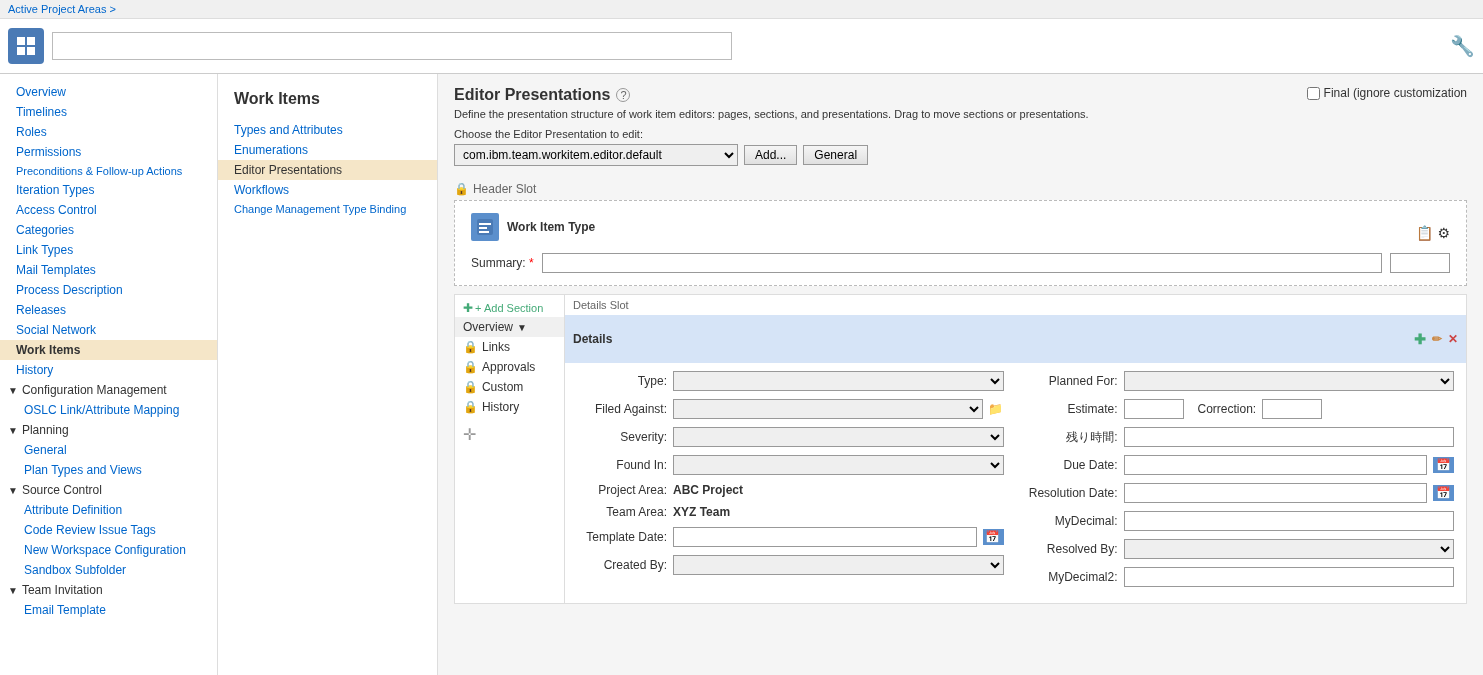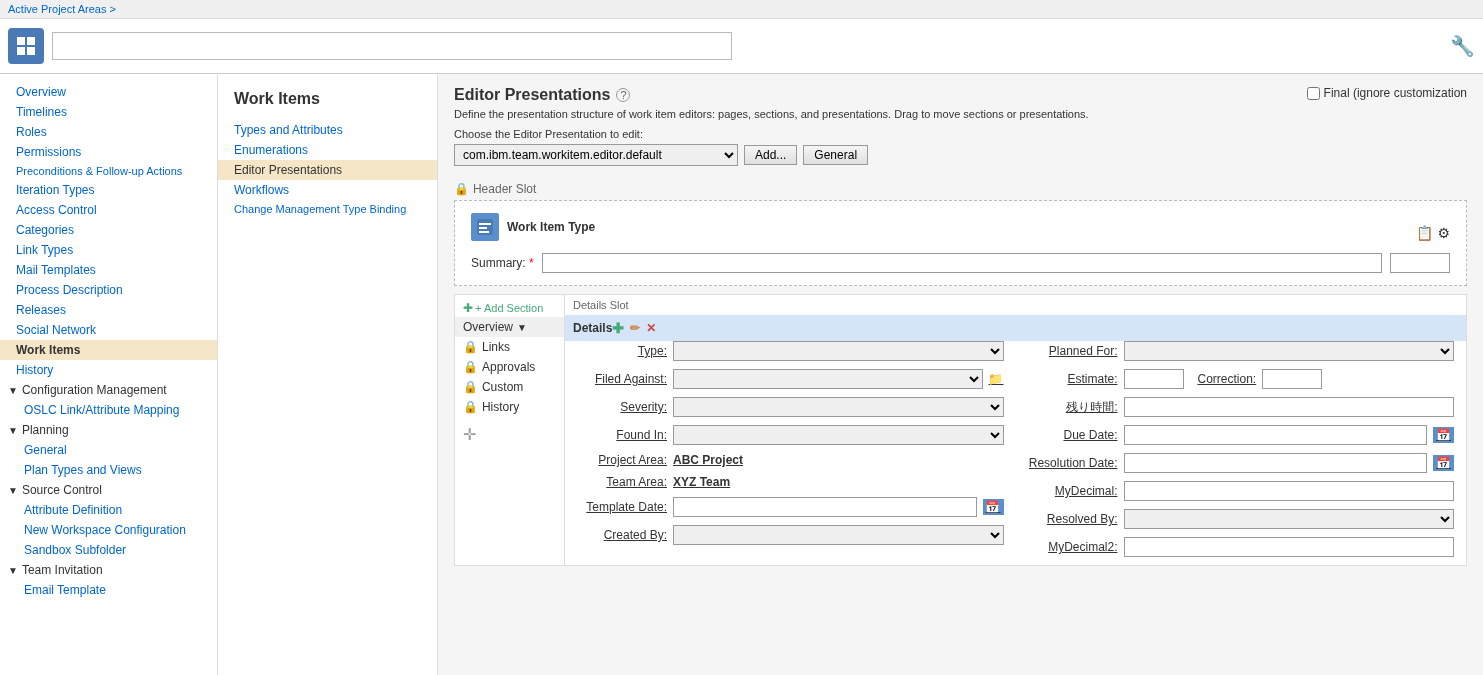--- a/index.html
+++ b/index.html
@@ -42,28 +42,28 @@
     .lock-icon { color: #c8a000; font-size: 12px; }
     .header-slot-box { background: #fff; border: 1px dashed #bbb; padding: 12px 16px; margin-bottom: 8px; }
     .work-item-type-header { display: flex; align-items: center; gap: 8px; font-size: 18px; font-weight: bold; margin-bottom: 12px; }
     .wi-icon { width: 28px; height: 28px; background: #5b8fcc; border-radius: 2px; display: flex; align-items: center; justify-content: center; }
     .wi-icon svg { fill: white; }
     .summary-row { display: flex; align-items: center; gap: 8px; }
     .summary-label { font-size: 12px; min-width: 60px; }
     .req-star { color: red; }
     .summary-input { flex: 1; border: 1px solid #999; height: 20px; min-width: 300px; }
     .details-slot-label { font-size: 11px; color: #666; padding: 4px 8px; }
-    .details-header { background: #d6e4f7; padding: 5px 8px; display: flex; align-items: center; font-weight: bold; font-size: 12px; }
+    .details-header { background: #d6e4f7; padding: 16px 8px; display: flex; align-items: center; justify-content: space-between; font-weight: bold; font-size: 12px; }
     .details-actions { display: flex; gap: 6px; align-items: center; }
     .add-icon { color: #4a7; font-size: 14px; cursor: pointer; }
     .edit-icon { color: #c84; font-size: 12px; cursor: pointer; }
     .close-icon { color: #c44; font-size: 12px; cursor: pointer; }
 
     .details-grid { display: grid; grid-template-columns: 1fr 1fr; gap: 0; }
-    .details-col { padding: 0 12px; text-decoration: underline; }
+    .details-col { padding: 8px 12px; }
     .field-row { display: flex; align-items: center; gap: 6px; margin-bottom: 8px; }
     .field-label { min-width: 90px; font-size: 12px; color: #333; text-align: right; flex-shrink: 0; }
     .field-input { flex: 1; border: 1px solid #999; height: 20px; font-size: 12px; }
     .field-select { flex: 1; border: 1px solid #999; height: 20px; font-size: 12px; }
     .field-value { flex: 1; font-size: 12px; font-weight: bold; }
     .cal-icon { font-size: 12px; cursor: pointer; background: #5b8fcc; color: white; padding: 1px 3px; }
     .browse-icon { font-size: 12px; cursor: pointer; }
     .add-section-btn { color: #4a7; font-size: 12px; display: flex; align-items: center; gap: 4px; padding: 4px 8px; cursor: pointer; }
     .left-sub { width: 120px; flex-shrink: 0; border-right: 1px solid #eee; padding: 4px 0; }
     .small-input { border: 1px solid #999; height: 20px; width: 60px; font-size: 12px; }
@@ -123,20 +123,21 @@
       <a>General</a>
       <a>Plan Types and Views</a>
     </div>
 
     <div class="section-header">
       <span class="arrow">▼</span>
       <span>Source Control</span>
     </div>
     <div class="sub-items">
       <a>Attribute Definition</a>
+      <a>Code Review Issue Tags</a>
       <a>New Workspace Configuration</a>
       <a>Sandbox Subfolder</a>
     </div>
 
     <div class="section-header">
       <span class="arrow">▼</span>
       <span>Team Invitation</span>
     </div>
     <div class="sub-items">
       <a>Email Template</a>

